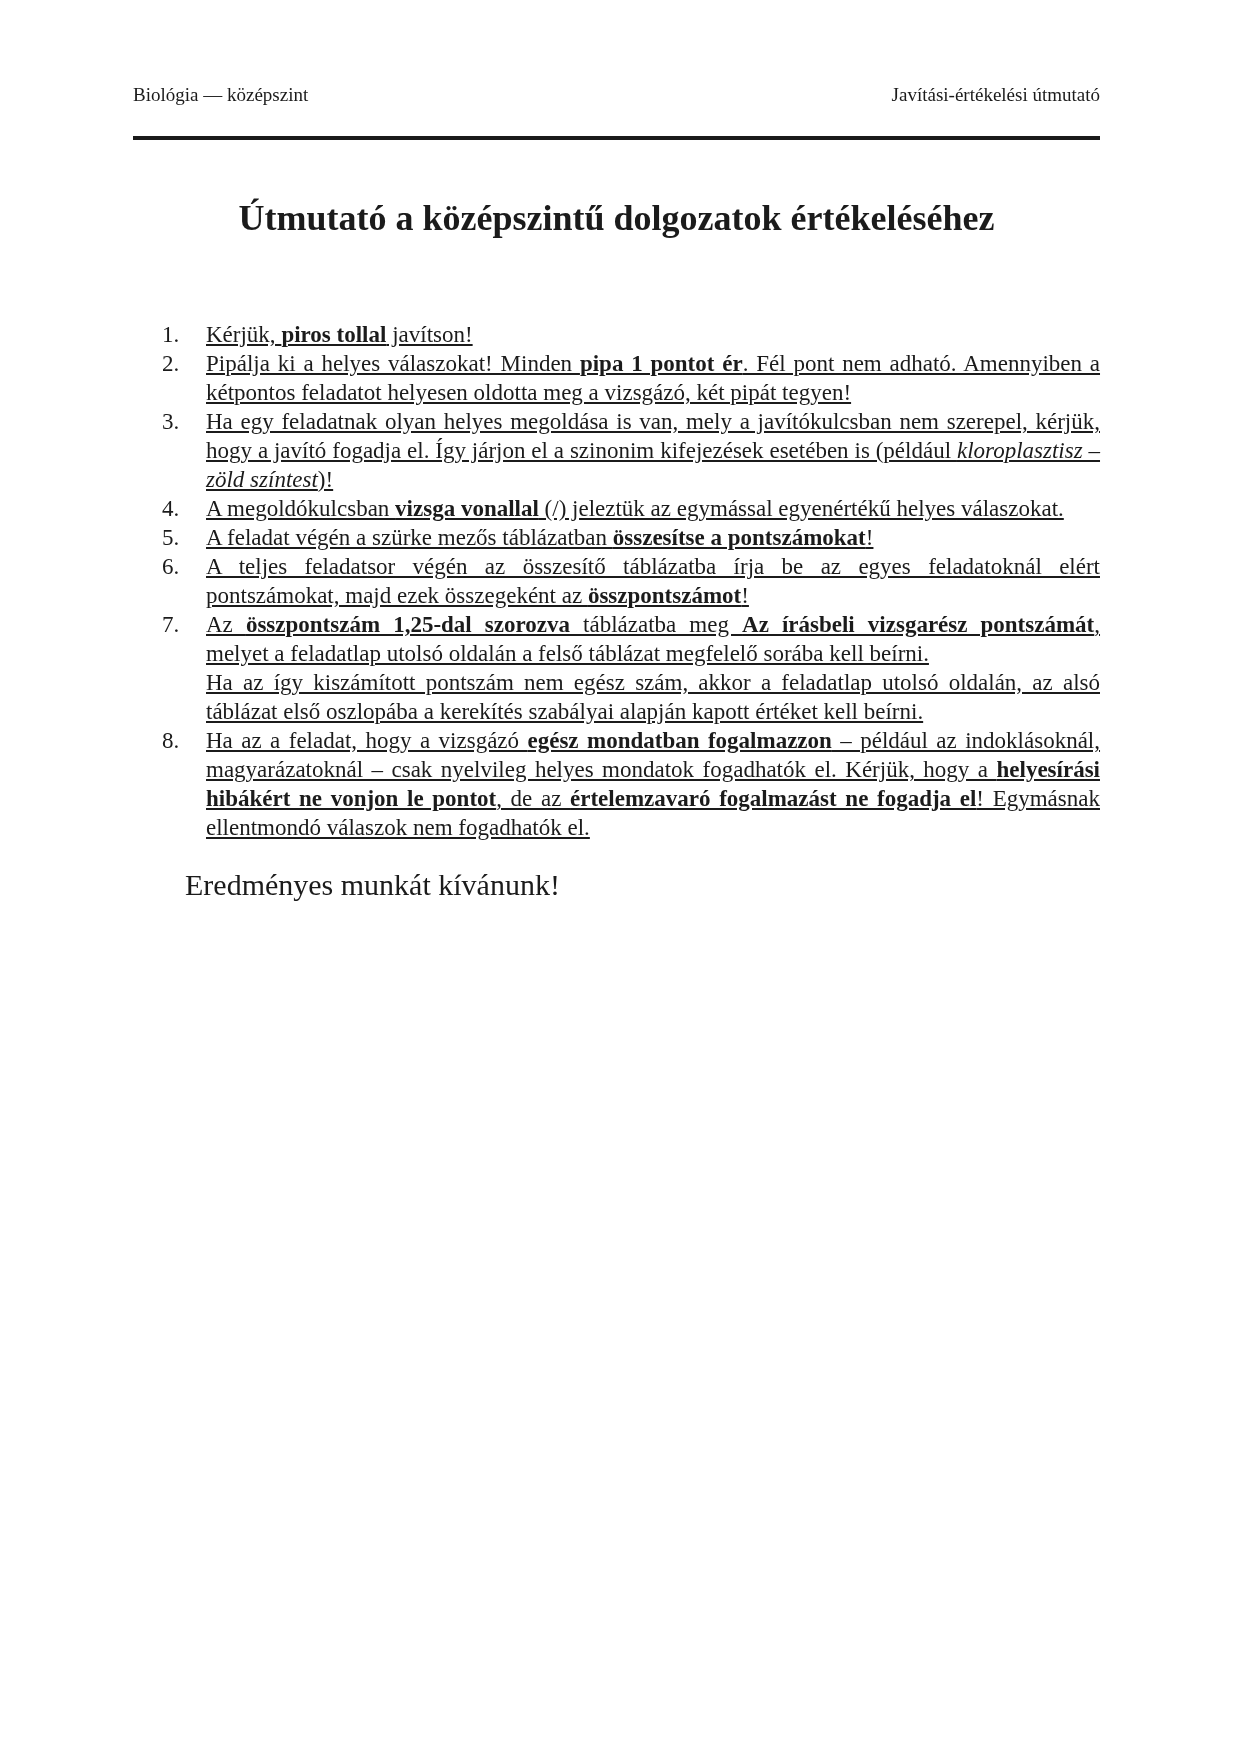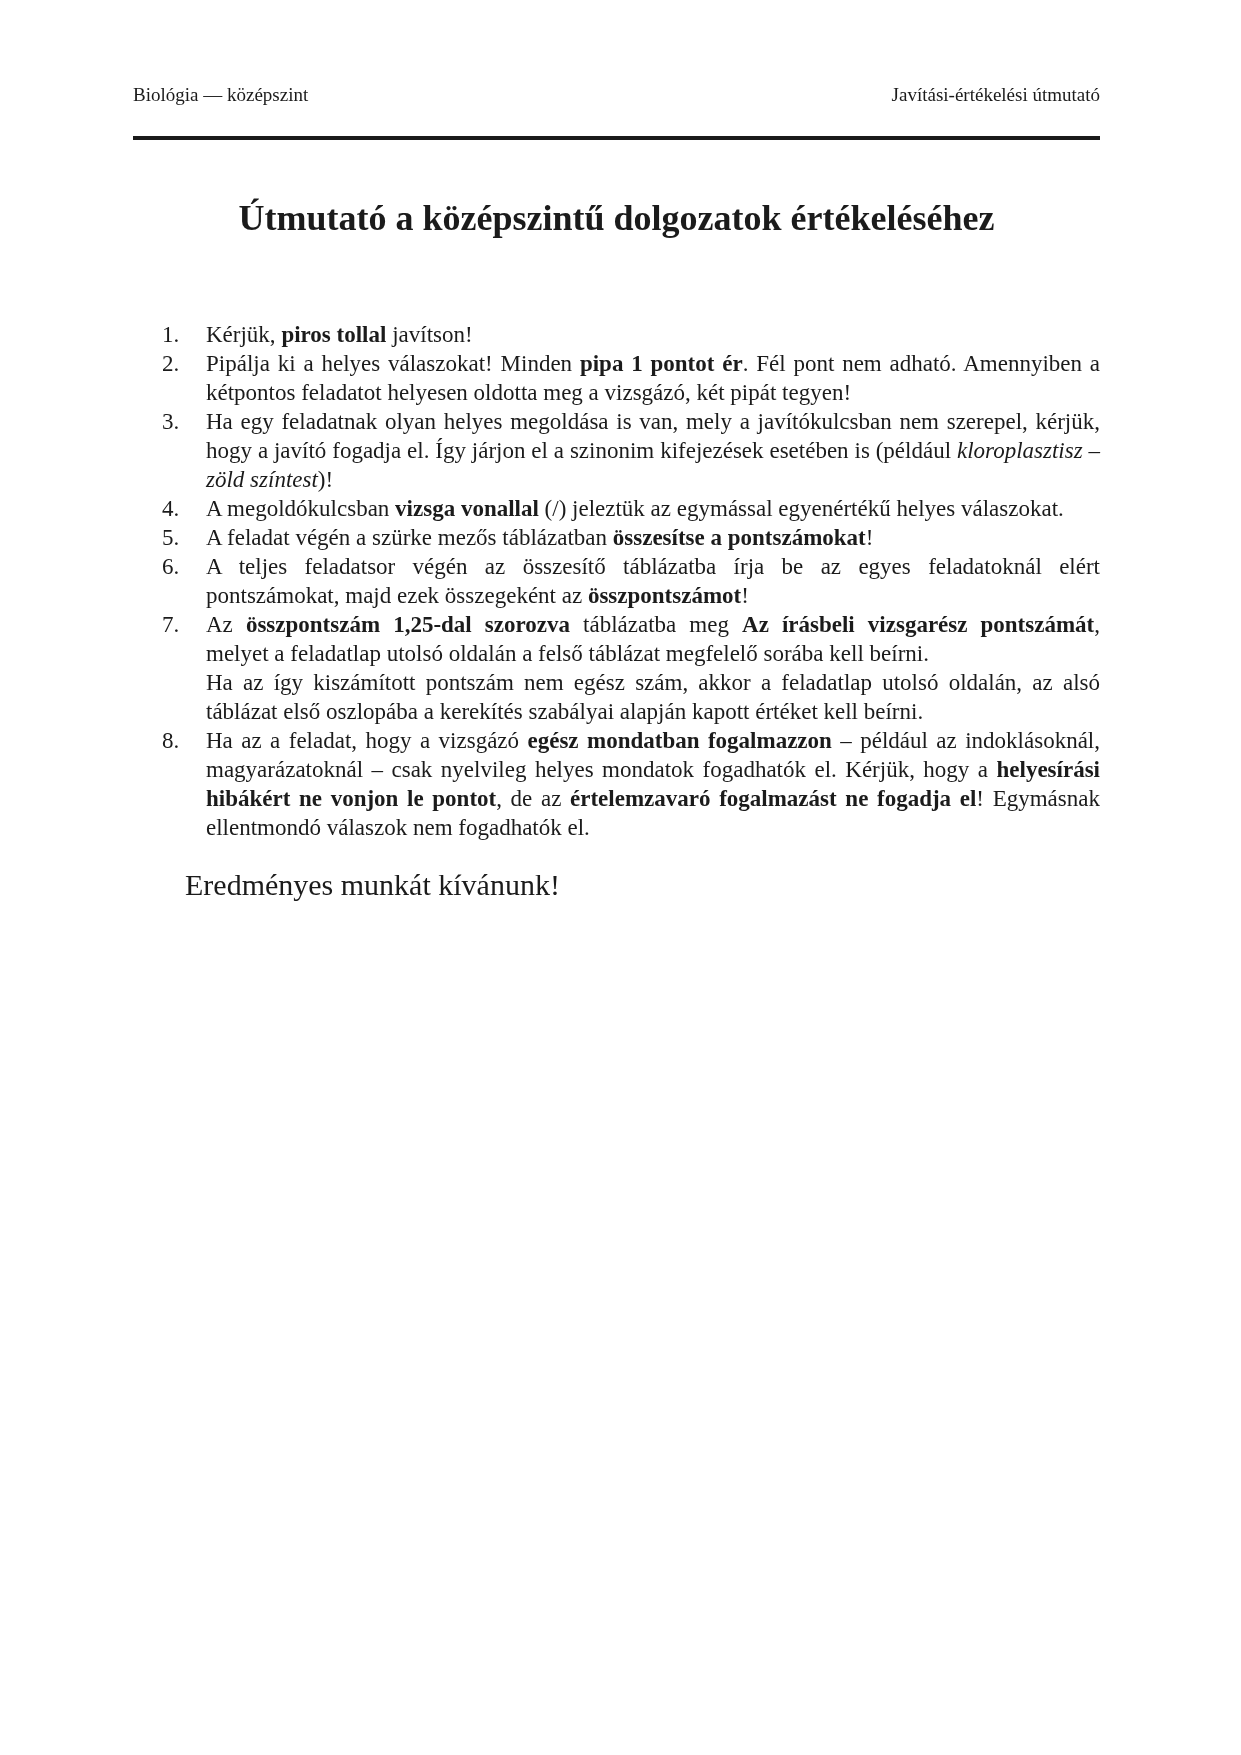--- a/index.html
+++ b/index.html
@@ -53,20 +53,21 @@
   }
   .num {
     flex: none;
     width: 73px;
     padding-left: 29px;
     box-sizing: border-box;
   }
   .item-body {
     flex: 1;
     text-align: justify;
+    text-decoration: underline;
   }
   .item-body .cont {
     text-align: justify;
   }
   .closing {
     margin: 28px 0 0 52px;
     font-size: 30px;
     line-height: 29px;
   }
   .page-footer {

